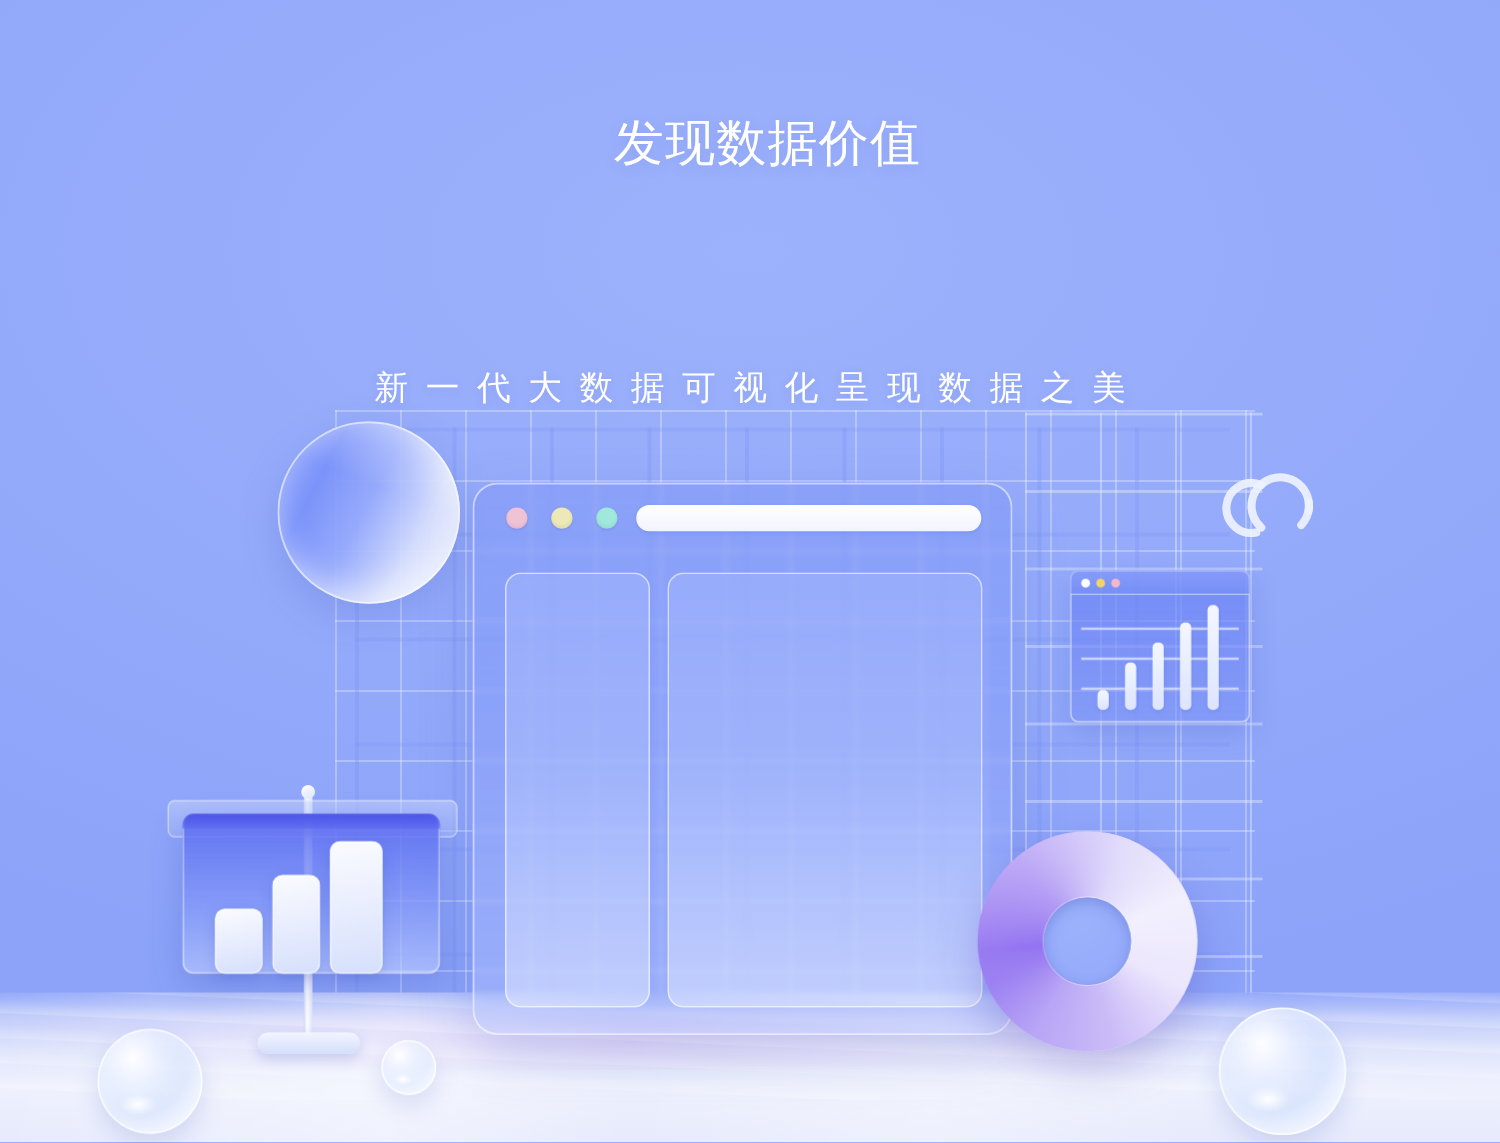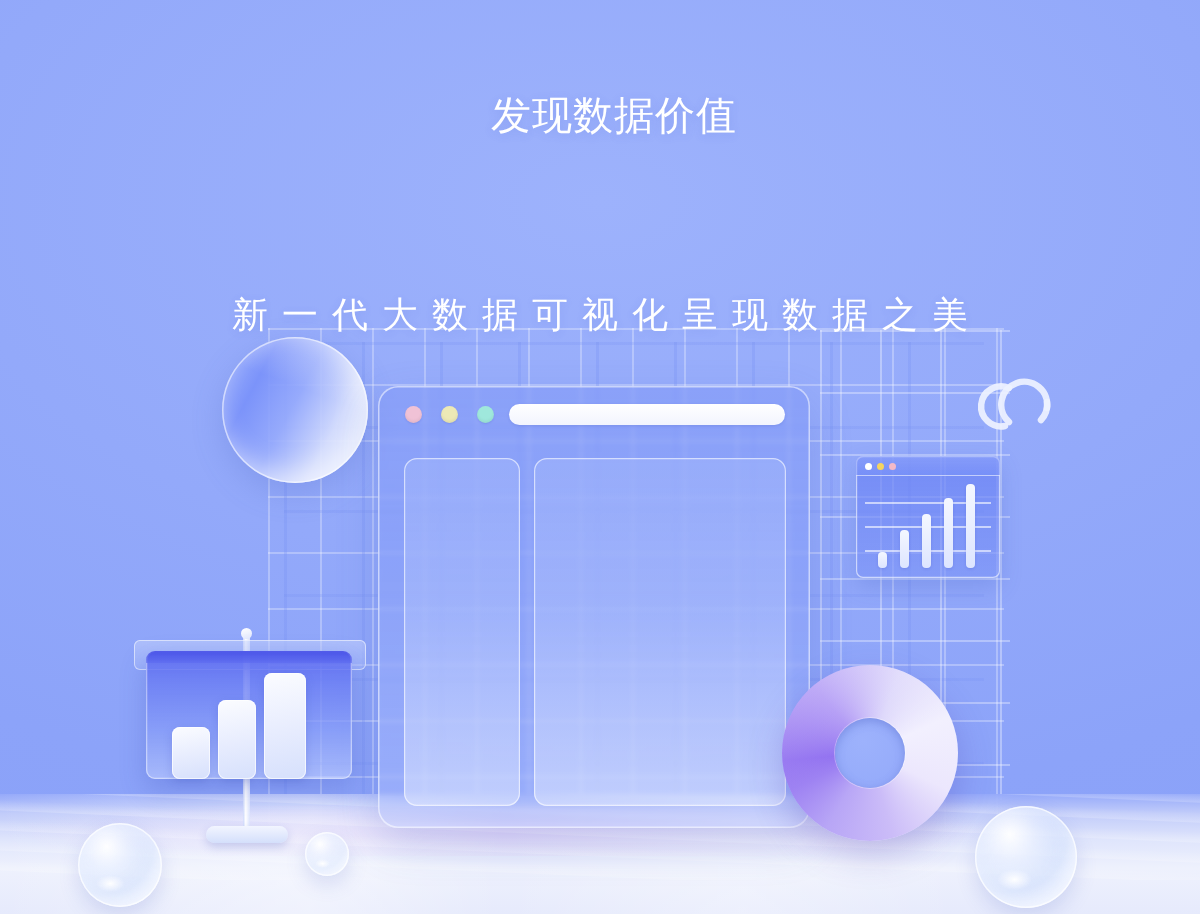--- a/index.html
+++ b/index.html
@@ -213,21 +213,21 @@
     text-shadow:0 2px 10px rgba(70,95,200,.18);
     padding-left:28px;
   }
   .tx-title{
     position:absolute;left:0;right:0;top:168px;text-align:center;
     color:#ffffff;font-size:95px;line-height:1;font-weight:bold;letter-spacing:-1px;
     text-shadow:0 4px 18px rgba(70,95,200,.22);
   }
   .tx-sub{
     position:absolute;left:0;right:0;top:297px;text-align:center;
-    color:#ffffff;font-size:36px;line-height:1;font-weight:400;letter-spacing:14px;
+    color:#ffffff;font-size:27px;line-height:1;font-weight:400;letter-spacing:14px;
     text-indent:14px;
     text-shadow:0 2px 8px rgba(70,95,200,.16);
   }
 </style>
 </head>
 <body>
 
 <div id="stage">
 
   <div class="grid-wall"></div>

